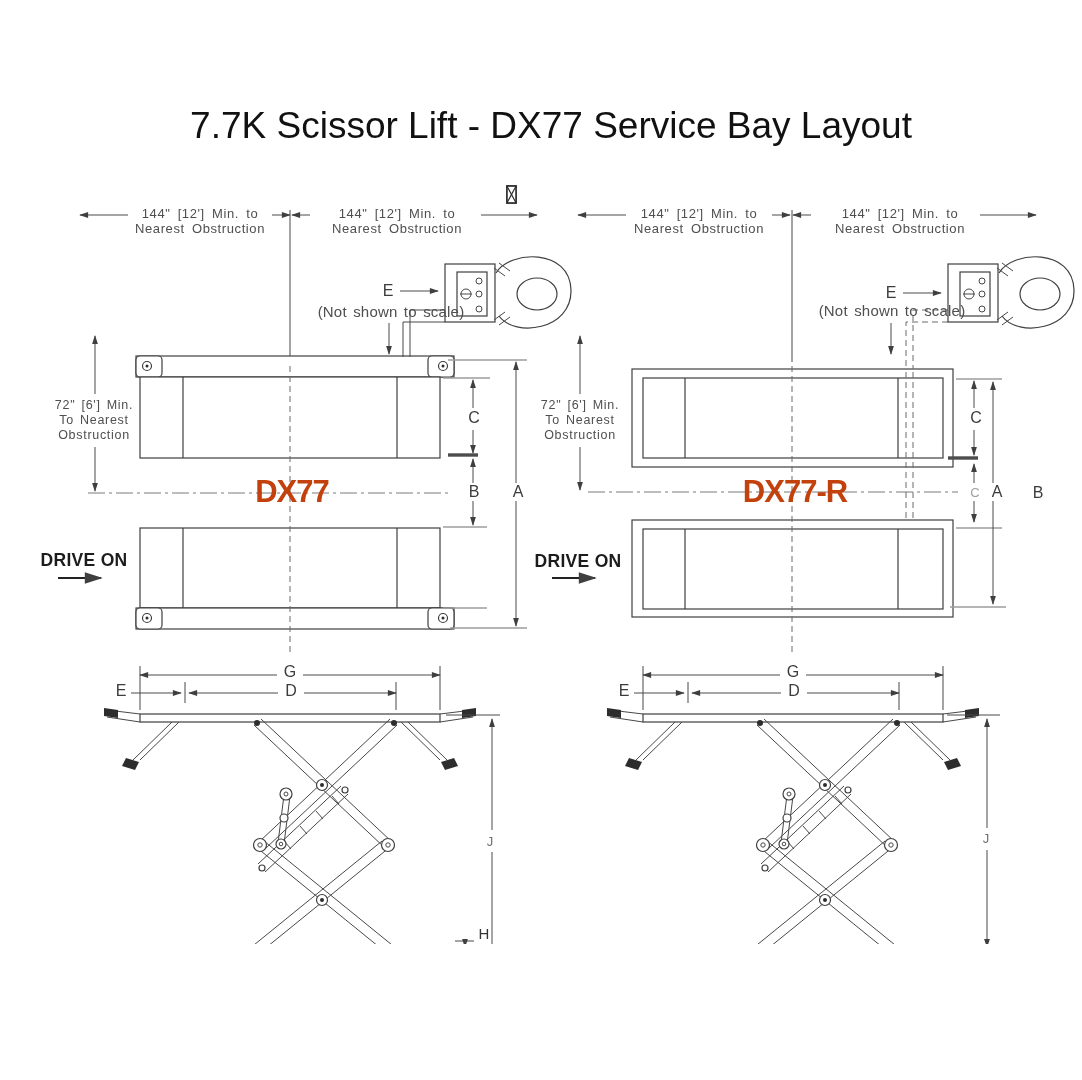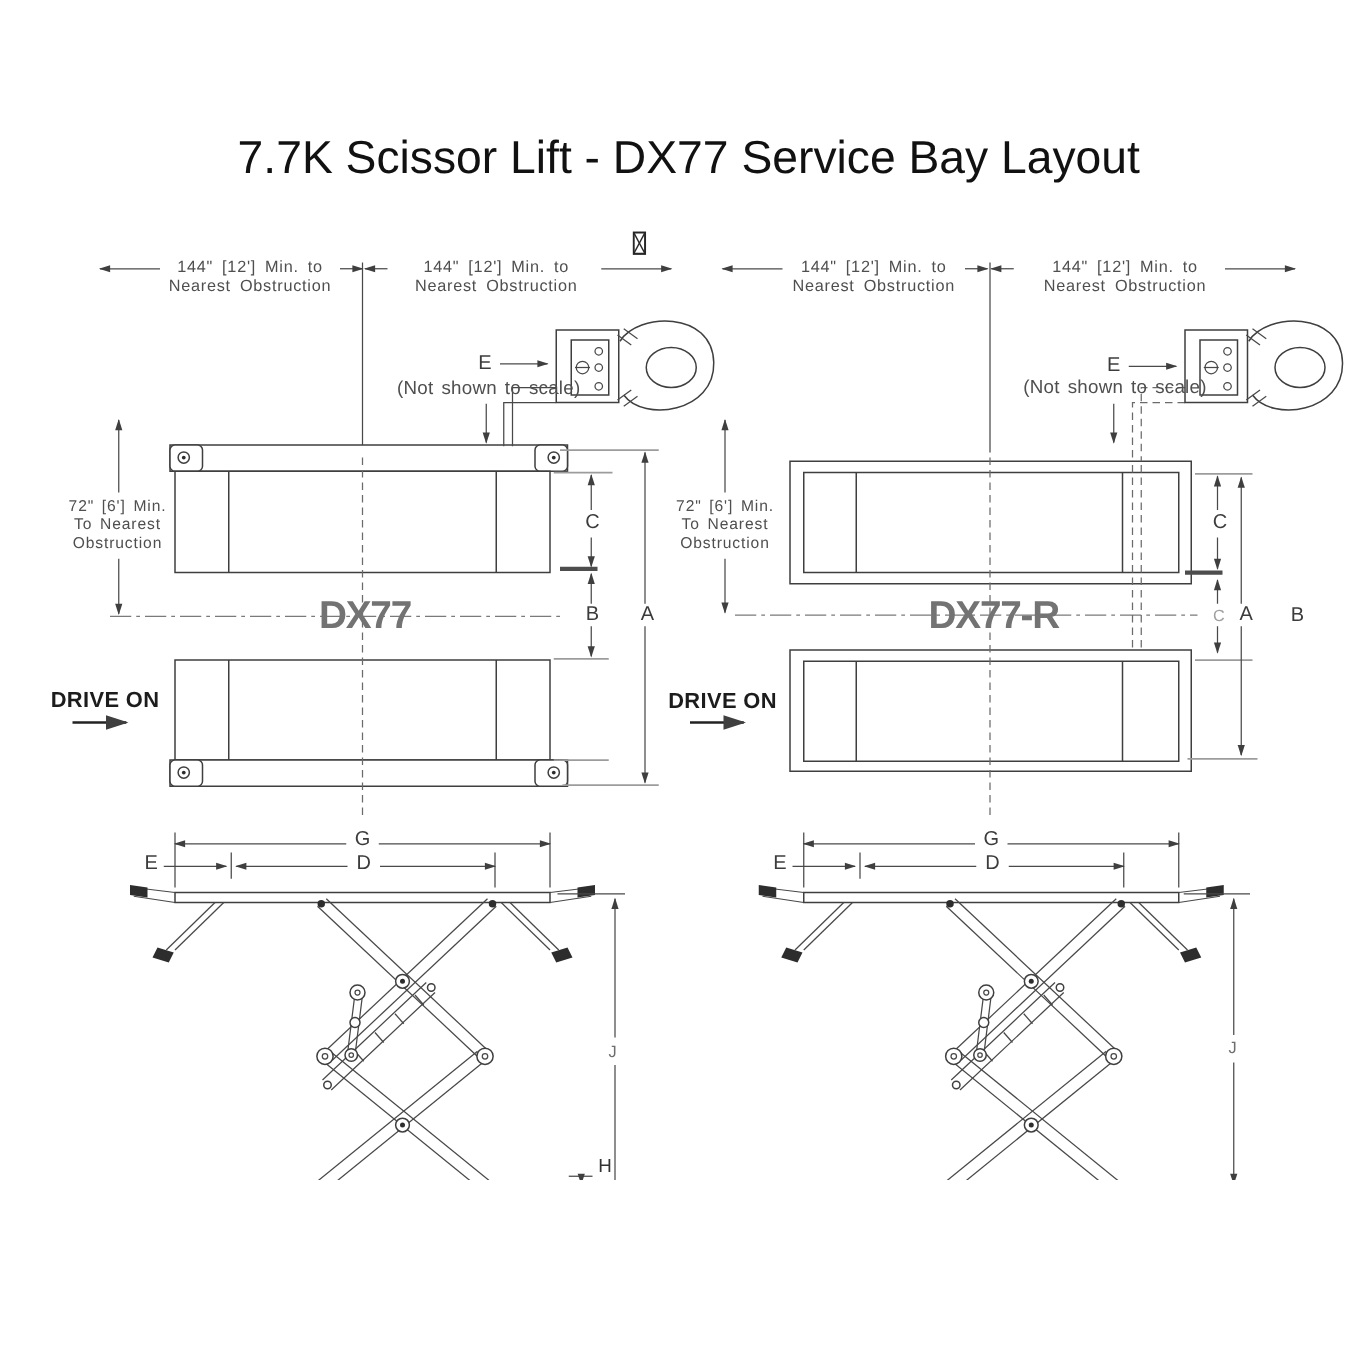--- a/index.html
+++ b/index.html
@@ -7,21 +7,21 @@
         font-family:"Liberation Sans",sans-serif;color:#222}
   .abs{position:absolute;transform:translate(-50%,-50%);white-space:pre-line;text-align:center;pointer-events:none}
   .title{font-size:37px;color:#111;letter-spacing:0px;white-space:nowrap}
   .dimtext{font-size:13px;line-height:14.5px;color:#4f4f4f;letter-spacing:.6px;word-spacing:3px}
   .front72{font-size:12.5px;line-height:15px;color:#4f4f4f;letter-spacing:.7px;word-spacing:2px}
   .nts{font-size:15px;color:#4f4f4f;letter-spacing:.2px;word-spacing:2px}
   .letter{font-size:16px;color:#3c3c3c}
   .letter-sm{font-size:13px;color:#a0a0a0}
   .letter-j{font-size:13px;color:#6e6e6e}
   .letter-h{font-size:15px;color:#333}
-  .model{font-size:31px;font-weight:600;color:#737373;letter-spacing:-1px;white-space:nowrap}
+  .model{font-size:31px;font-weight:600;color:#c2410c;letter-spacing:-1px;white-space:nowrap}
   .driveon{font-size:17.5px;font-weight:700;color:#1c1c1c;letter-spacing:.3px;white-space:nowrap}
   .tofu{position:absolute;display:block}
   svg.canvas{position:absolute;left:0;top:0}
   .s  {stroke:#3f3f3f;stroke-width:1.2;fill:none}
   .sf {stroke:#3f3f3f;stroke-width:1.2;fill:#fff}
   .s2 {stroke:#484848;stroke-width:1;fill:none}
   .g  {stroke:#9c9c9c;stroke-width:1.4;fill:none}
   .gb {stroke:#4d4d4d;stroke-width:3.4;fill:none}
   .d  {stroke:#4a4a4a;stroke-width:1;fill:none}
   .cl {stroke:#7a7a7a;stroke-width:1;fill:none;stroke-dasharray:17 4 3 4}

